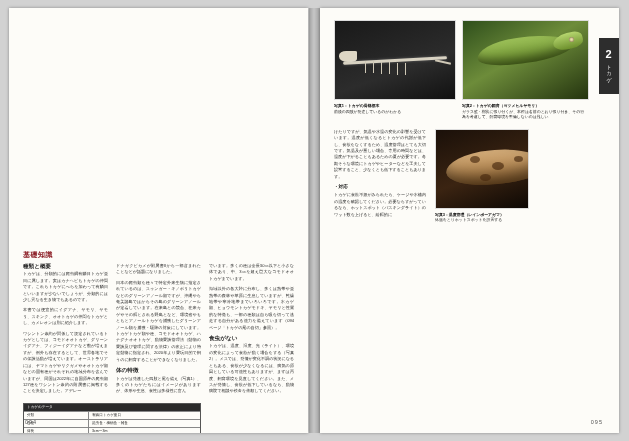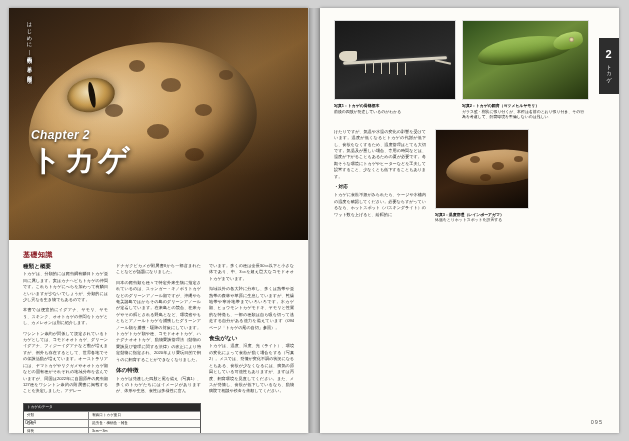--- a/index.html
+++ b/index.html
@@ -205,42 +205,20 @@
     background:linear-gradient(90deg,rgba(0,0,0,.22),rgba(0,0,0,.06) 45%,rgba(0,0,0,.22));
   }
 </style>
 </head>
 <body>
 
 <div class="spread">
 
   <div class="page left">
 
-    <div class="photo-main">
-      <div class="gecko-head"></div>
-      <div class="gecko-eye">
-        <div class="gecko-pupil"></div>
-      </div>
-      <div class="gecko-spots">
-        <i style="left:120px;top:52px;width:16px;height:12px;"></i>
-        <i style="left:152px;top:70px;width:20px;height:14px;"></i>
-        <i style="left:96px;top:96px;width:18px;height:13px;"></i>
-        <i style="left:138px;top:116px;width:22px;height:15px;"></i>
-        <i style="left:186px;top:96px;width:17px;height:12px;"></i>
-        <i style="left:74px;top:140px;width:15px;height:11px;"></i>
-        <i style="left:176px;top:140px;width:19px;height:13px;"></i>
-        <i style="left:210px;top:62px;width:14px;height:10px;"></i>
-      </div>
-      <div class="photo-grain"></div>
-      <div class="side-tab">はじめに｜爬虫類の基本と飼育環境</div>
-      <div class="chapter-block">
-        <div class="chapter-en">Chapter 2</div>
-        <div class="chapter-ja">トカゲ</div>
-      </div>
-    </div>
 
     <div class="l-body">
       <div class="sec-title">基礎知識</div>
       <div class="cols3">
 
         <div class="col">
           <div class="sub-title">種類と概要</div>
           <p>トカゲは、分類的には爬虫綱有鱗目トカゲ亜目に属します。実はカナヘビもトカゲの仲間です。これらトカゲにべらを加わって有鱗目といいますが少ないでしょうが、分類的には少し異なる生き物でもあるのです。</p>
           <p>本書では便宜的にイグアナ、ヤモリ、ヤモリ、スキンク、オオトカゲの仲間をトカゲとし、カメレオンは別に紹介します。</p>
           <p>ワシントン条約が関係して規定されているトカゲとしては、コモドオオトカゲ、グリーンイグアナ、フィジーイグアナなど数が増えますが、例外も存在するとして、世界各地でその保護活動が増えています。オーストラリアには、ヤマトカゲやリクガメやオオトカゲ類などの固有種がそれぞれの地域分布を含んでいますが、同国は2022年に自国原産の爬虫類127種をワシントン条約の附属書に掲載することを決定しました。アデレー</p>

